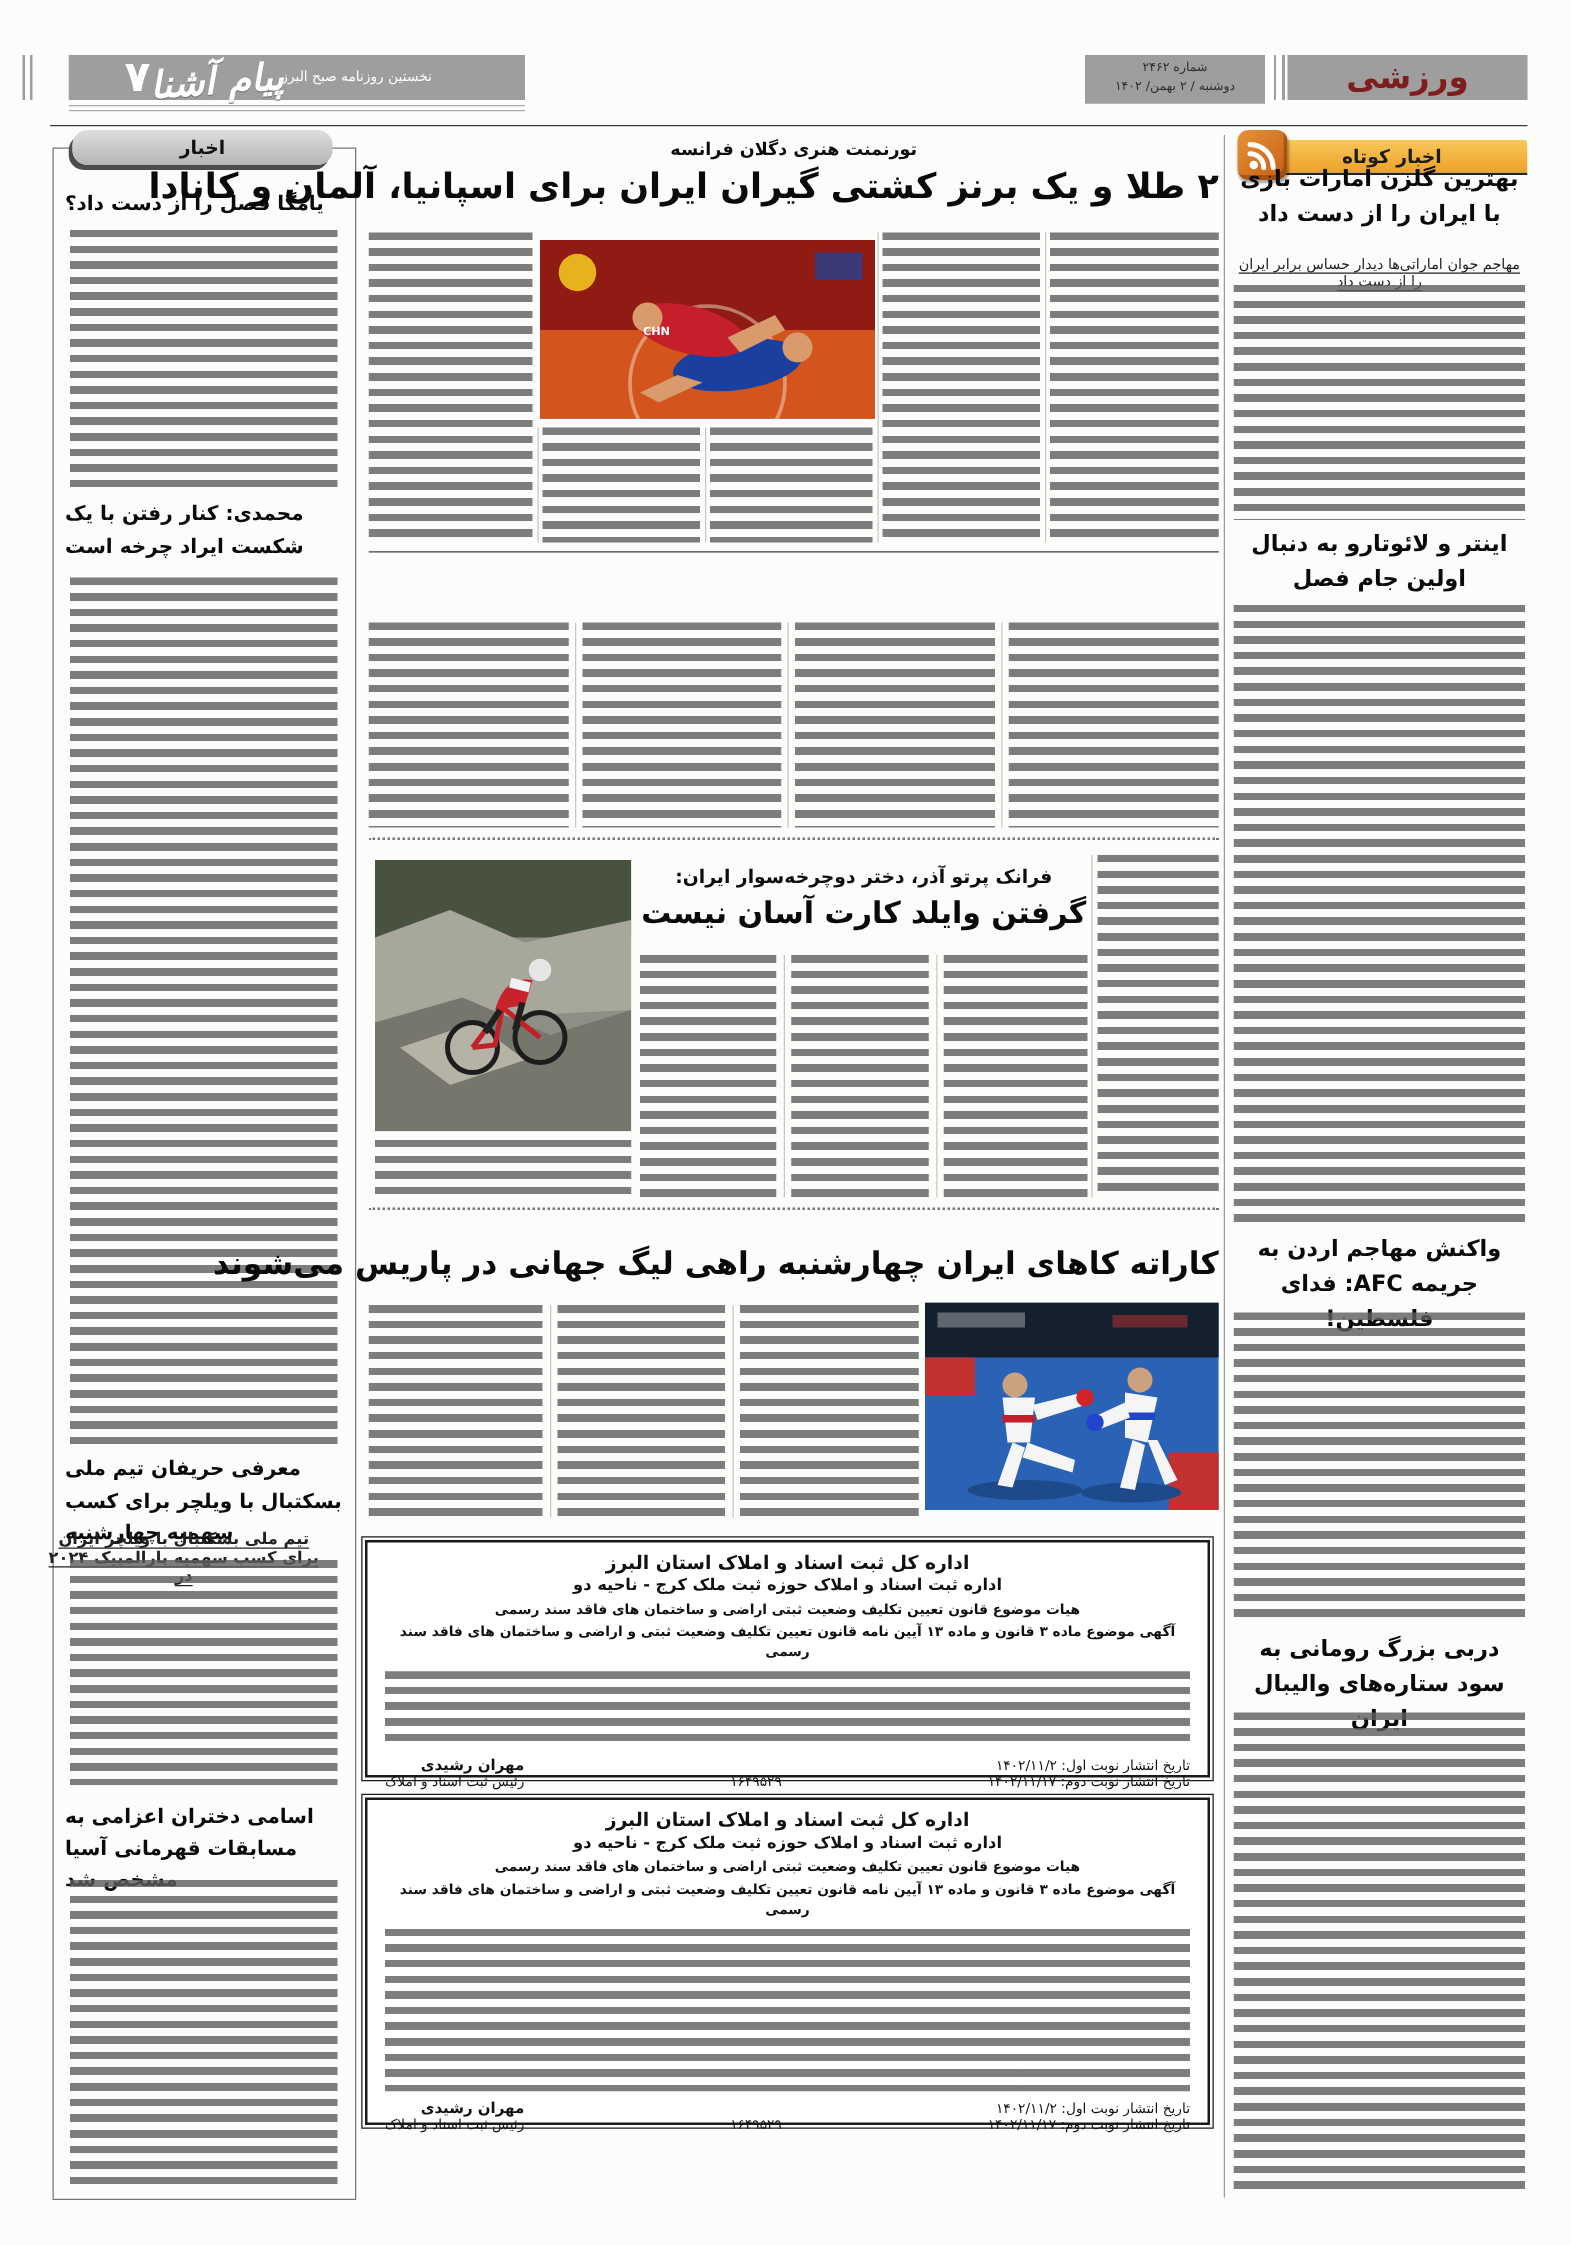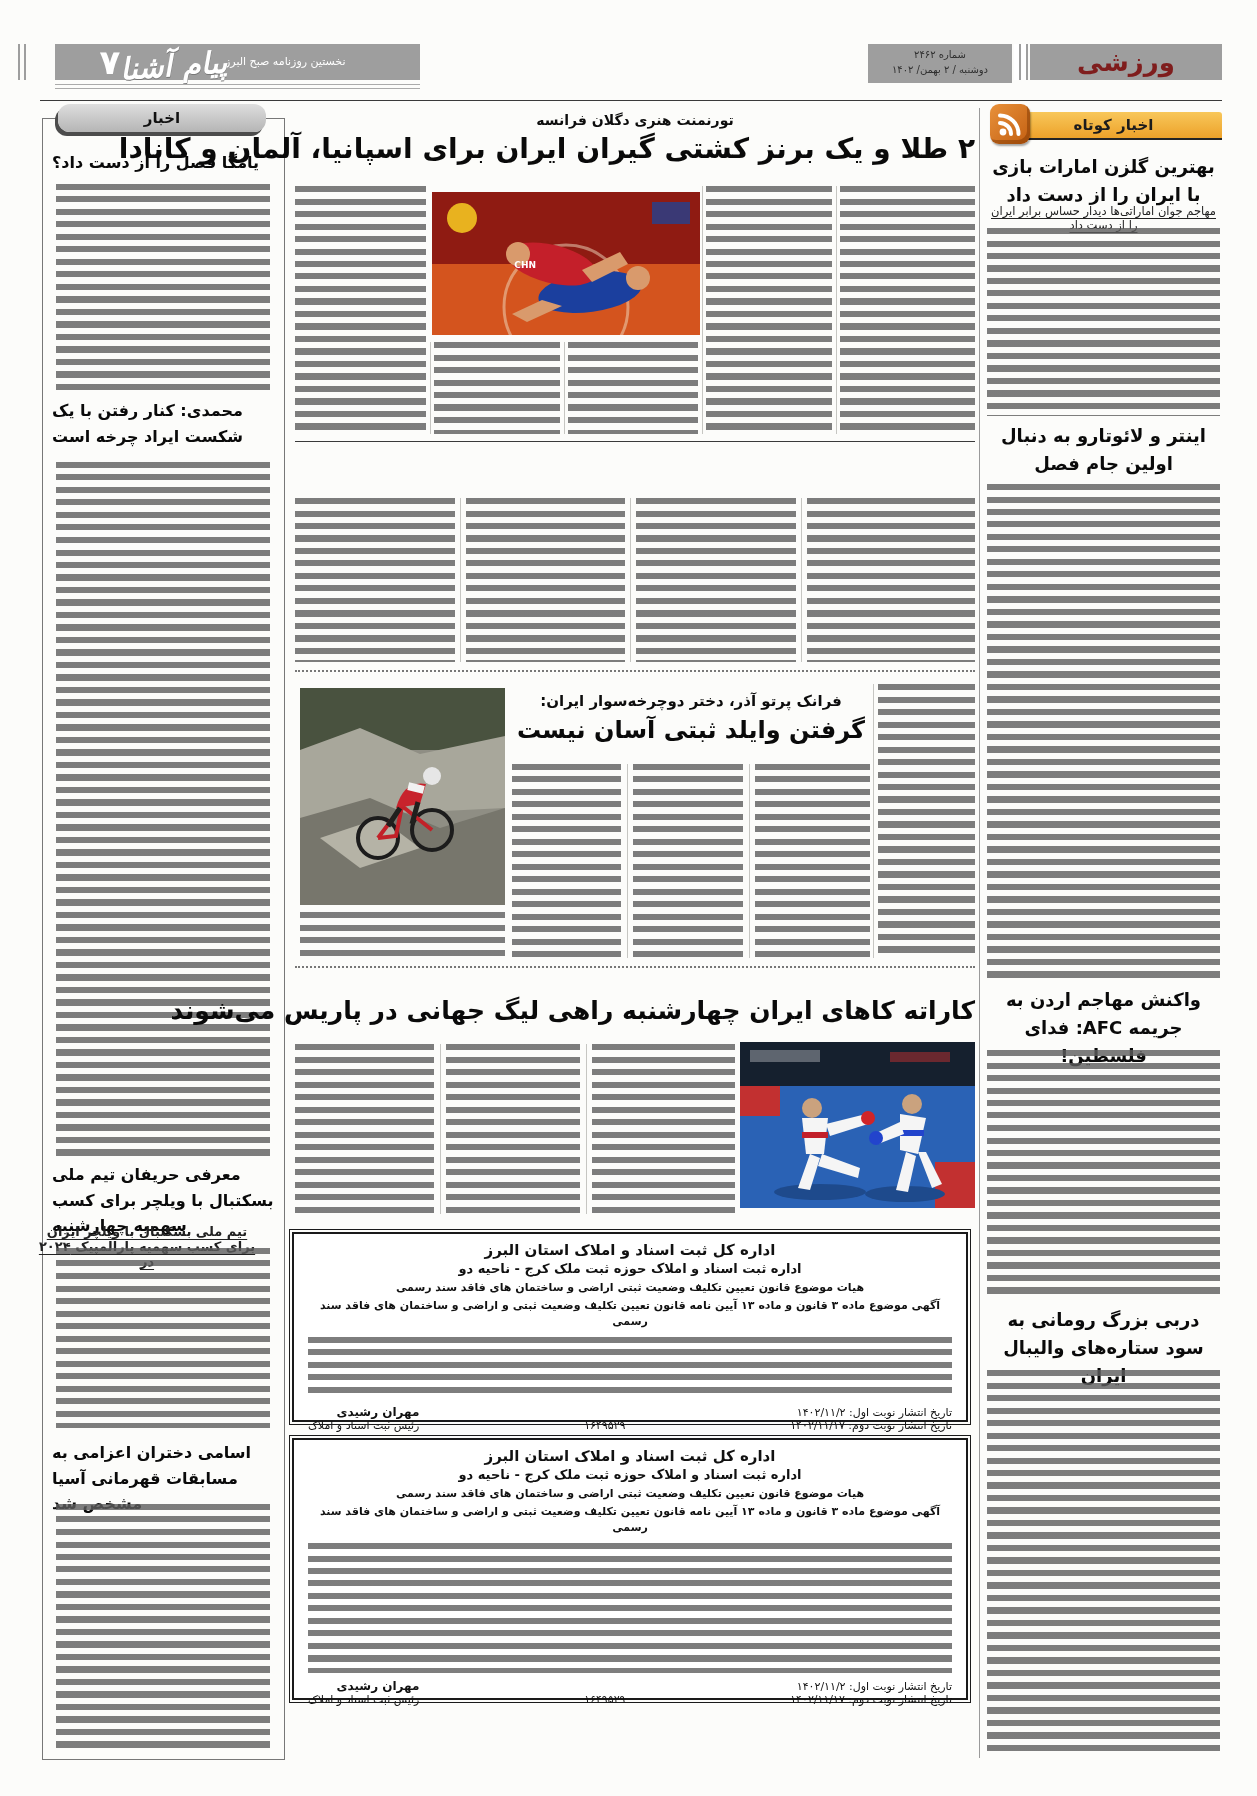--- a/index.html
+++ b/index.html
@@ -88,21 +88,21 @@
 
   <div class="abs kb-bar" style="left:1005px;top:112px;width:217px;height:26px;">اخبار کوتاه</div>
   <div class="abs rss-cube" style="left:990px;top:104px;width:40px;height:40px;">
     <svg width="40" height="40" viewBox="0 0 40 40">
       <circle cx="13" cy="28" r="3.4" fill="#fff"></circle>
       <path d="M10 19 a11 11 0 0 1 11 11" fill="none" stroke="#fff" stroke-width="4" stroke-linecap="round"></path>
       <path d="M10 11.5 a18.5 18.5 0 0 1 18.5 18.5" fill="none" stroke="#fff" stroke-width="4" stroke-linecap="round"></path>
     </svg>
   </div>
 
-  <div class="abs sb-head" style="left:987px;top:153px;width:233px;">بهترین گلزن امارات بازی با ایران را از دست داد</div>
+  <div class="abs sb-head" style="left:987px;top:130px;width:233px;">بهترین گلزن امارات بازی با ایران را از دست داد</div>
   <div class="abs sub-line" style="left:987px;top:204px;width:233px;">مهاجم جوان اماراتی‌ها دیدار حساس برابر ایران را از دست داد</div>
   <div class="abs sim" style="left:987px;top:228px;width:233px;height:188px;"></div>
 
   <div class="abs sb-head" style="left:987px;top:422px;width:233px;">اینتر و لائوتارو به دنبال اولین جام فصل</div>
   <div class="abs sim" style="left:987px;top:484px;width:233px;height:494px;"></div>
 
   <div class="abs sb-head" style="left:987px;top:986px;width:233px;">واکنش مهاجم اردن به جریمه AFC: فدای فلسطین!</div>
   <div class="abs sim" style="left:987px;top:1050px;width:233px;height:248px;"></div>
 
   <div class="abs sb-head" style="left:987px;top:1306px;width:233px;">دربی بزرگ رومانی به سود ستاره‌های والیبال ایران</div>
@@ -182,21 +182,21 @@
       <path d="M78 150 L102 118 L132 142 M102 118 L96 148 L78 150" fill="none" stroke="#c22128" stroke-width="4"></path>
 
       <path d="M96 120 Q104 92 126 96 L120 116 Z" fill="#c8232c"></path>
       <rect x="108" y="96" width="16" height="8" fill="#f2f2f2" transform="rotate(14 116 100)"></rect>
       <circle cx="132" cy="88" r="9" fill="#e6e6e6"></circle>
       <path d="M100 120 L88 138 M118 114 L112 136" stroke="#20201e" stroke-width="5"></path>
     </svg>
   </div>
 
   <div class="abs kicker" style="left:512px;top:692px;width:358px;font-size:15px;">فرانک پرتو آذر، دختر دوچرخه‌سوار ایران:</div>
-  <div class="abs head-md" style="left:512px;top:716px;width:358px;font-size:24px;">گرفتن وایلد ثبتی آسان نیست</div>
+  <div class="abs head-md" style="left:512px;top:716px;width:358px;font-size:24px;">گرفتن وایلد کارت آسان نیست</div>
 
   <div class="abs sim" style="left:878px;top:684px;width:97px;height:274px;"></div>
   <div class="abs coldiv" style="left:873px;top:684px;height:274px;"></div>
   <div class="abs sim" style="left:755px;top:764px;width:115px;height:194px;"></div>
   <div class="abs coldiv" style="left:749px;top:764px;height:194px;"></div>
   <div class="abs sim" style="left:633px;top:764px;width:110px;height:194px;"></div>
   <div class="abs coldiv" style="left:627px;top:764px;height:194px;"></div>
   <div class="abs sim" style="left:512px;top:764px;width:109px;height:194px;"></div>
   <div class="abs sim" style="left:300px;top:912px;width:205px;height:46px;"></div>
 

